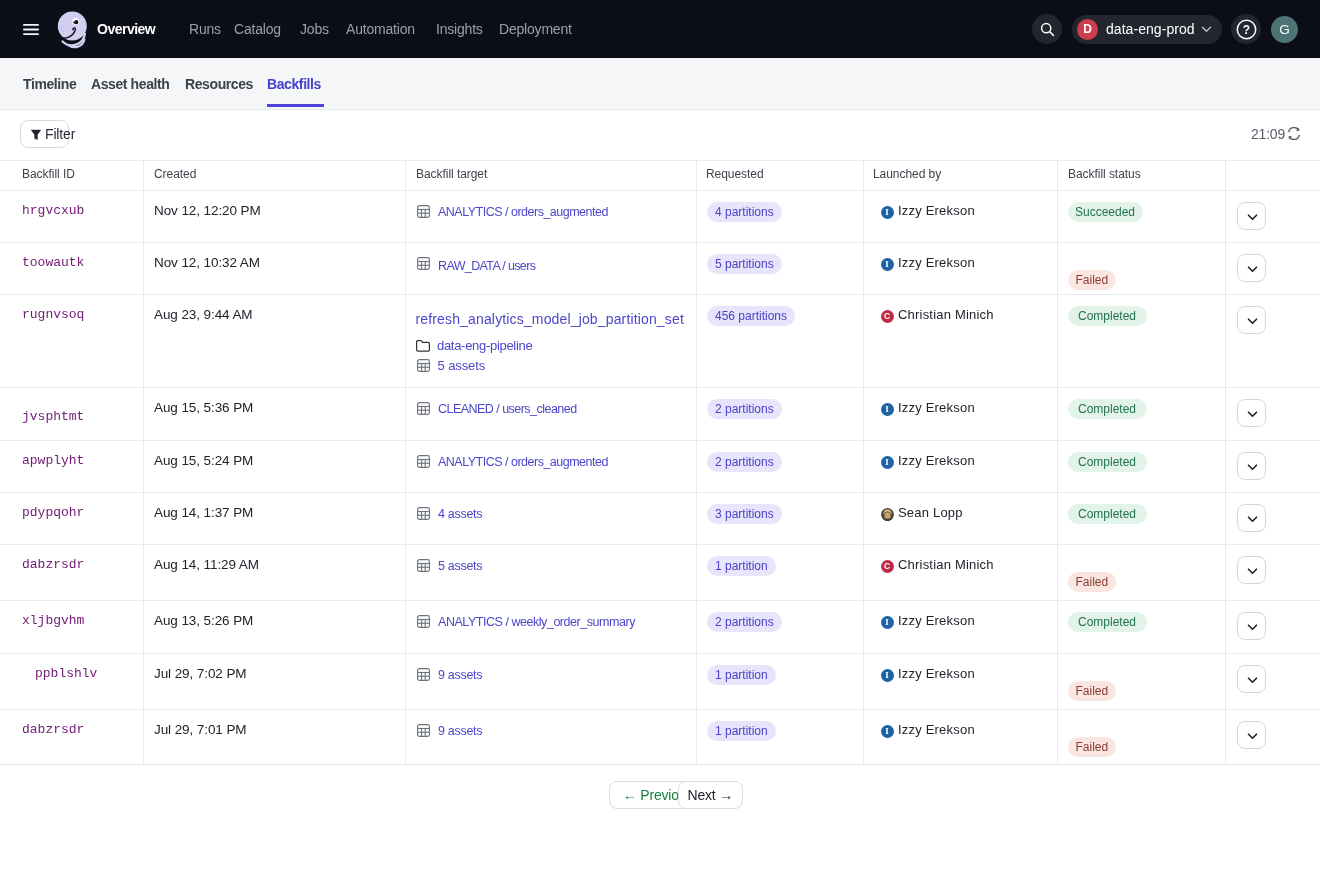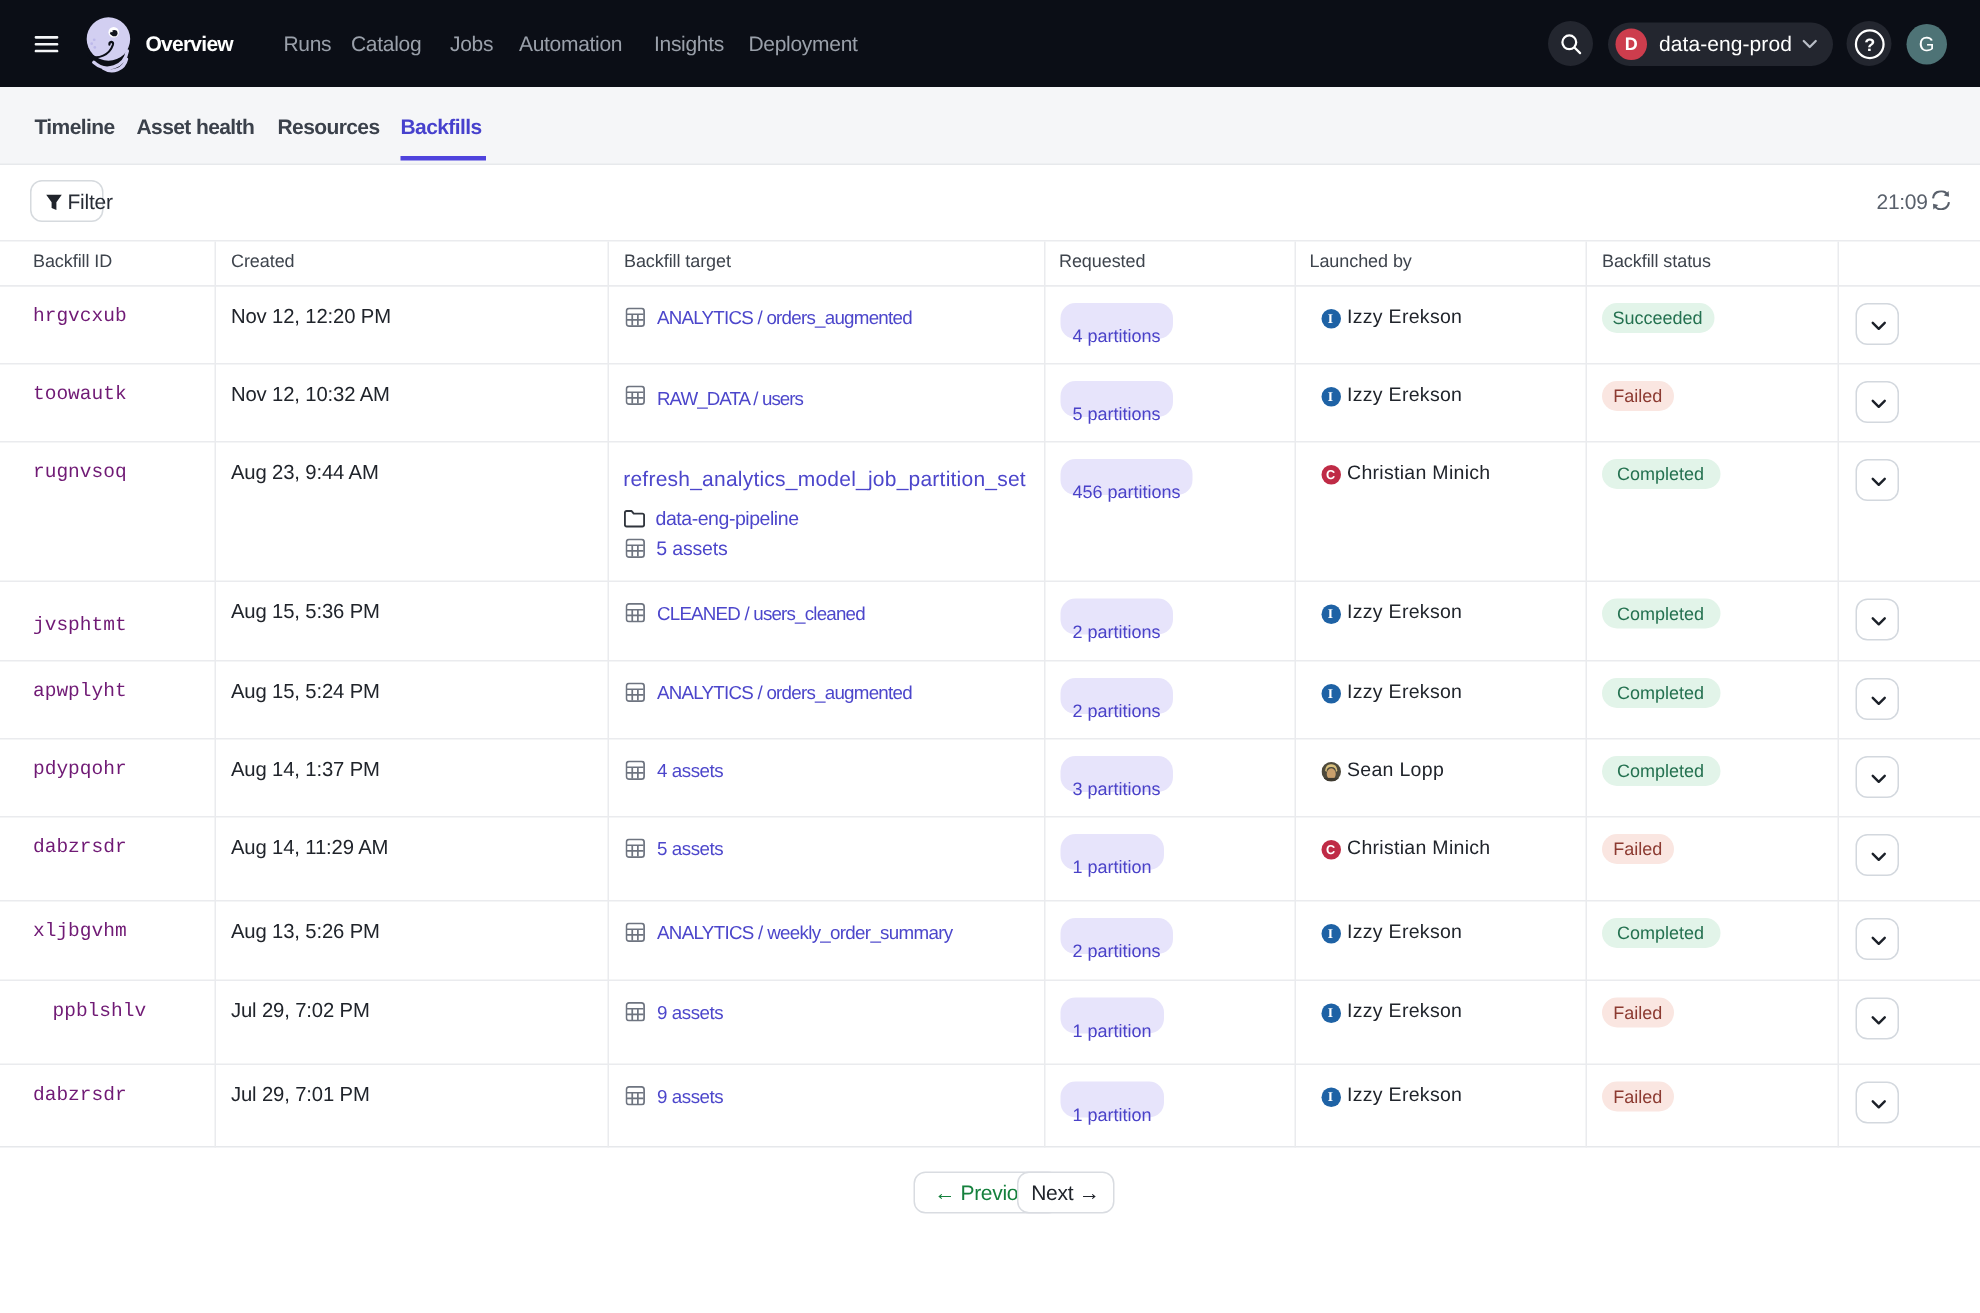--- a/index.html
+++ b/index.html
@@ -15,24 +15,24 @@
 #filterbtn { position:absolute; left:20px; top:120px; width:49px; height:28px; background:#fff; border:1px solid #d6dade; border-radius:8px; }
 #filterbtn .txt { position:absolute; left:24px; top:5px; font-size:14px; font-weight:500; color:#272c35; letter-spacing:-0.15px; }
 #timer { position:absolute; left:1251px; top:126px; font-size:14px; color:#59606b; letter-spacing:-0.2px; }
 #tablebox { position:absolute; left:0; top:160px; width:1320px; height:605px; border-top:1px solid #eaebee; border-bottom:1px solid #e6e8eb; }
 .vsep { position:absolute; top:161px; width:1px; height:604px; background:#eaebee; }
 .hsep { position:absolute; left:0; width:1320px; height:1px; background:#eaebee; }
 .hlabel { position:absolute; top:167px; font-size:12px; color:#3e444d; letter-spacing:-0.05px; }
 .mono { position:absolute; font-family:"Liberation Mono", monospace; font-size:13px; color:#701a75; line-height:17px; }
 .date { position:absolute; font-size:13.5px; color:#20242b; letter-spacing:-0.09px; line-height:17px; }
 .link { position:absolute; font-size:12.5px; color:#4c46cb; white-space:nowrap; line-height:16px; }
-.pill { position:absolute; height:20px; border-radius:10px; font-size:12px; line-height:20px; padding:12px 8px; white-space:nowrap; }
+.pill { position:absolute; height:20px; border-radius:10px; font-size:12px; line-height:20px; padding:0 8px; white-space:nowrap; }
 .pill.lav { background:#e7e4fb; color:#4a42c8; }
 .pill.green { background:#e2f4e9; color:#247150; }
-.pill.red { background:#fae6e1; color:#8c3a31; }
+.pill.red { background:#fae6e1; color:#8c3a31;margin-top:16px; }
 .avatar { position:absolute; width:13px; height:13px; border-radius:50%; color:#fff; font-size:8.5px; font-weight:700; text-align:center; line-height:13px; }
 .avatar.blue { background:#1e62a5; }
 .avatar.crimson { background:#bf2b46; }
 .name { position:absolute; font-size:13px; color:#20242b; letter-spacing:0.2px; white-space:nowrap; line-height:17px; }
 .rowbtn { position:absolute; left:1236.5px; width:29px; height:28px; background:#fff; border:1px solid #d3d8de; border-radius:8px; }
 .icon { position:absolute; }
 .pagebtn { position:absolute; top:781px; height:28px; background:#fff; border:1px solid #d9dce1; border-radius:8px; font-size:14px; line-height:26px; text-align:center; letter-spacing:-0.2px; }
 </style>
 </head>
 <body>

